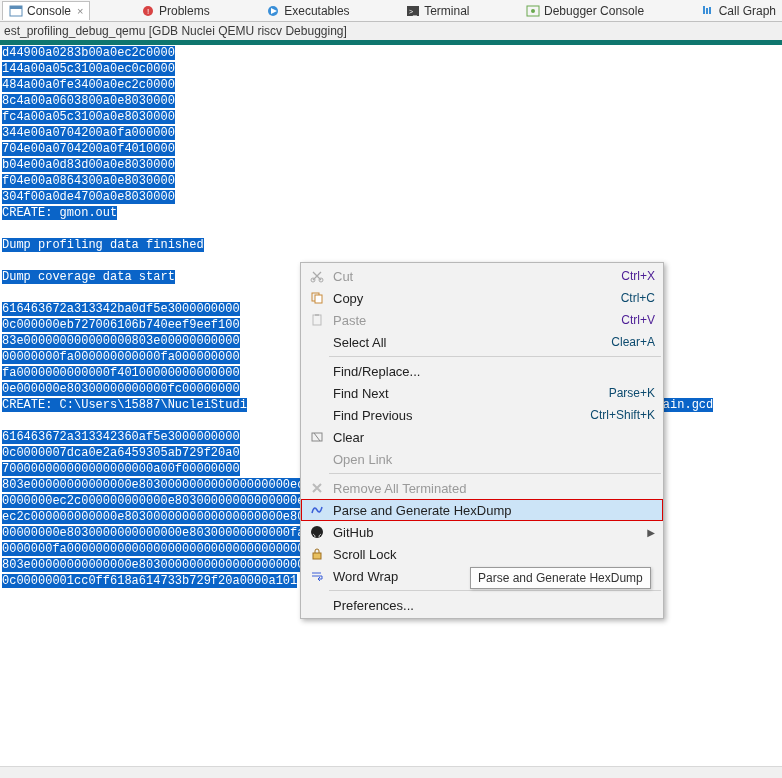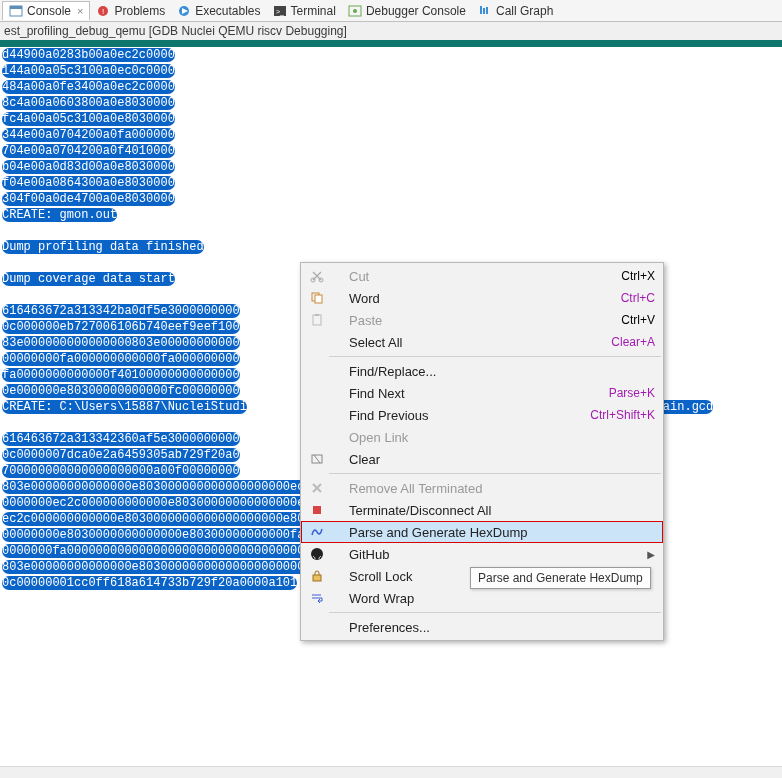--- a/index.html
+++ b/index.html
@@ -18,20 +18,21 @@
     }
     
     
     .tab-bar {
       display: flex;
       align-items: center;
       border-bottom: 1px solid #c0c0c0;
       background: #f5f5f5;
       height: 22px;
       padding-left: 2px;
+      justify-content: space-between;
     }
     .tab {
       display: flex;
       align-items: center;
       padding: 2px 6px;
       gap: 4px;
       cursor: pointer;
       color: #333;
     }
     .tab.active {
@@ -49,21 +50,21 @@
     .close-x {
       font-size: 11px;
       color: #888;
       margin-left: 2px;
       cursor: pointer;
     }
 
     
     .session-line {
       background: #f0f0f0;
-      border-bottom: 7px solid #0f766e;
+      border-bottom: 5px solid #0f766e;
       padding: 2px 4px;
       font-size: 12px;
       color: #3a3a3a;
       white-space: nowrap;
       overflow: hidden;
     }
 
     
     .console-area {
       background: #fff;
@@ -74,21 +75,20 @@
       position: relative;
       height: calc(100% - 22px - 20px - 12px);
       overflow: hidden;
     }
     .console-line {
       white-space: pre;
     }
     .hl {
       background: #0a64c8;
       color: #fff;
-      border-radius: 7px;
     }
     .spacer {
       height: 16px;
     }
 
     
     .context-menu {
       position: absolute;
       left: 300px;
       top: 262px;
@@ -101,21 +101,20 @@
       padding: 2px 0;
     }
     .menu-item {
       display: flex;
       align-items: center;
       padding: 3px 8px 3px 6px;
       cursor: pointer;
       color: #222;
       position: relative;
       height: 22px;
-      gap: 16px;
     }
     .menu-item.disabled {
       color: #9a9a9a;
       cursor: default;
     }
     .menu-item.highlighted {
       background: #cce4f7;
       border: 1px solid #3a7fc8;
       padding: 2px 7px 2px 5px;
     }
@@ -129,25 +128,25 @@
       display: inline-flex;
       align-items: center;
       justify-content: center;
       margin-right: 6px;
       flex-shrink: 0;
     }
     .menu-label {
       flex: 1;
     }
     .menu-shortcut {
-      color: #a21caf;
+      color: #0c4a6e;
       font-size: 12px;
     }
     .menu-item.disabled .menu-shortcut {
-      color: #000000;
+      color: #4c1d95;
       margin-left: 48px;
     }
     .menu-sep {
       height: 1px;
       background: #d0d0d0;
       margin: 3px 2px 3px 28px;
     }
     .submenu-arrow {
       font-size: 10px;
       color: #555;
@@ -300,21 +299,21 @@
     <span class="menu-label">Cut</span>
     <span class="menu-shortcut">Ctrl+X</span>
   </div>
   <div class="menu-item">
     <span class="menu-icon">
         <svg width="14" height="14">
           <rect x="2" y="2" width="7" height="8" fill="none" stroke="#c88a3a"></rect>
           <rect x="5" y="4" width="7" height="8" fill="#fff" stroke="#c88a3a"></rect>
         </svg>
       </span>
-    <span class="menu-label">Word</span>
+    <span class="menu-label">Copy</span>
     <span class="menu-shortcut">Ctrl+C</span>
   </div>
   <div class="menu-item disabled">
     <span class="menu-icon">
         <svg width="14" height="14">
           <rect x="3" y="2" width="8" height="10" fill="none" stroke="#bbb"></rect>
           <rect x="5" y="1" width="4" height="2" fill="#bbb"></rect>
         </svg>
       </span>
     <span class="menu-label">Paste</span>
@@ -333,50 +332,42 @@
   <div class="menu-item">
     <span class="menu-icon"></span>
     <span class="menu-label">Find Next</span>
     <span class="menu-shortcut">Parse+K</span>
   </div>
   <div class="menu-item">
     <span class="menu-icon"></span>
     <span class="menu-label">Find Previous</span>
     <span class="menu-shortcut">Ctrl+Shift+K</span>
   </div>
-  <div class="menu-item disabled">
-    <span class="menu-icon"></span>
-    <span class="menu-label">Open Link</span>
-  </div>
   <div class="menu-item">
     <span class="menu-icon">
         <svg width="14" height="14">
           <rect x="2" y="3" width="10" height="8" fill="none" stroke="#888"></rect>
           <line x1="4" y1="3" x2="10" y2="11" stroke="#888"></line>
         </svg>
       </span>
     <span class="menu-label">Clear</span>
   </div>
+  <div class="menu-item disabled">
+    <span class="menu-icon"></span>
+    <span class="menu-label">Open Link</span>
+  </div>
   <div class="menu-sep"></div>
   <div class="menu-item disabled">
     <span class="menu-icon">
         <svg width="14" height="14">
           <path d="M3 3 L11 11 M11 3 L3 11" stroke="#bbb" stroke-width="2"></path>
         </svg>
       </span>
     <span class="menu-label">Remove All Terminated</span>
   </div>
-  <div class="menu-item">
-    <span class="menu-icon">
-        <svg width="14" height="14">
-          <rect x="3" y="3" width="8" height="8" fill="#d84343"></rect>
-        </svg>
-      </span>
-    <span class="menu-label">Terminate/Disconnect All</span>
-  </div>
   <div class="menu-item highlighted highlighted-red">
     <span class="menu-icon">
         <svg width="14" height="14">
           <path d="M2 10 Q4 2 7 7 T12 4" fill="none" stroke="#3a5fd8" stroke-width="1.5"></path>
         </svg>
       </span>
     <span class="menu-label">Parse and Generate HexDump</span>
   </div>
   <div class="menu-item">
     <span class="menu-icon">

